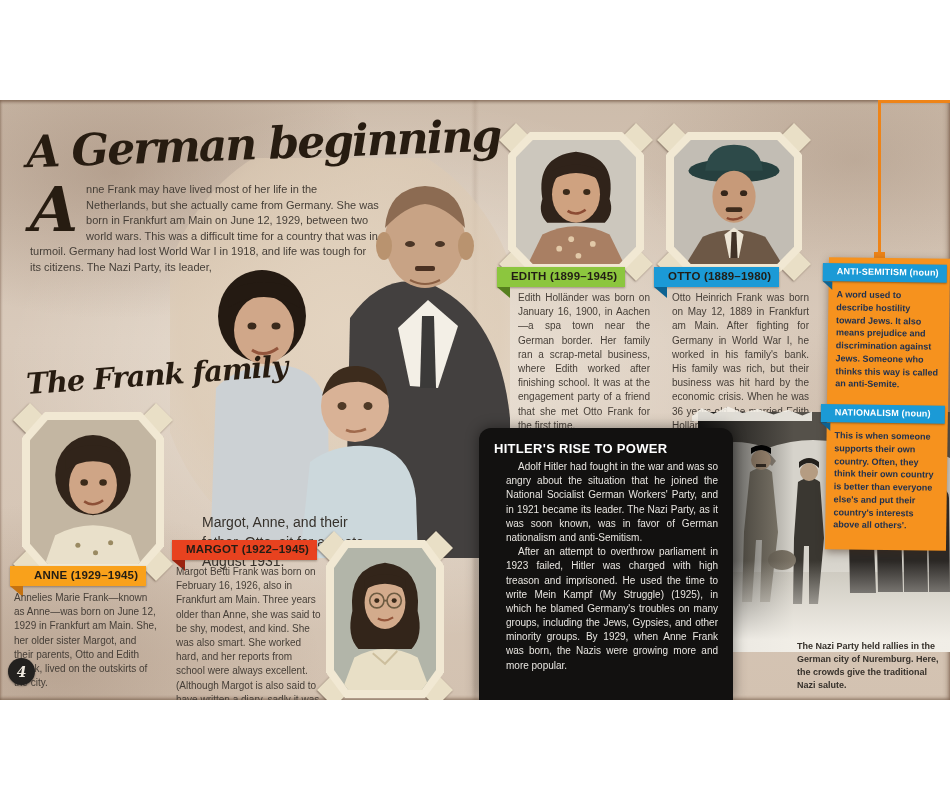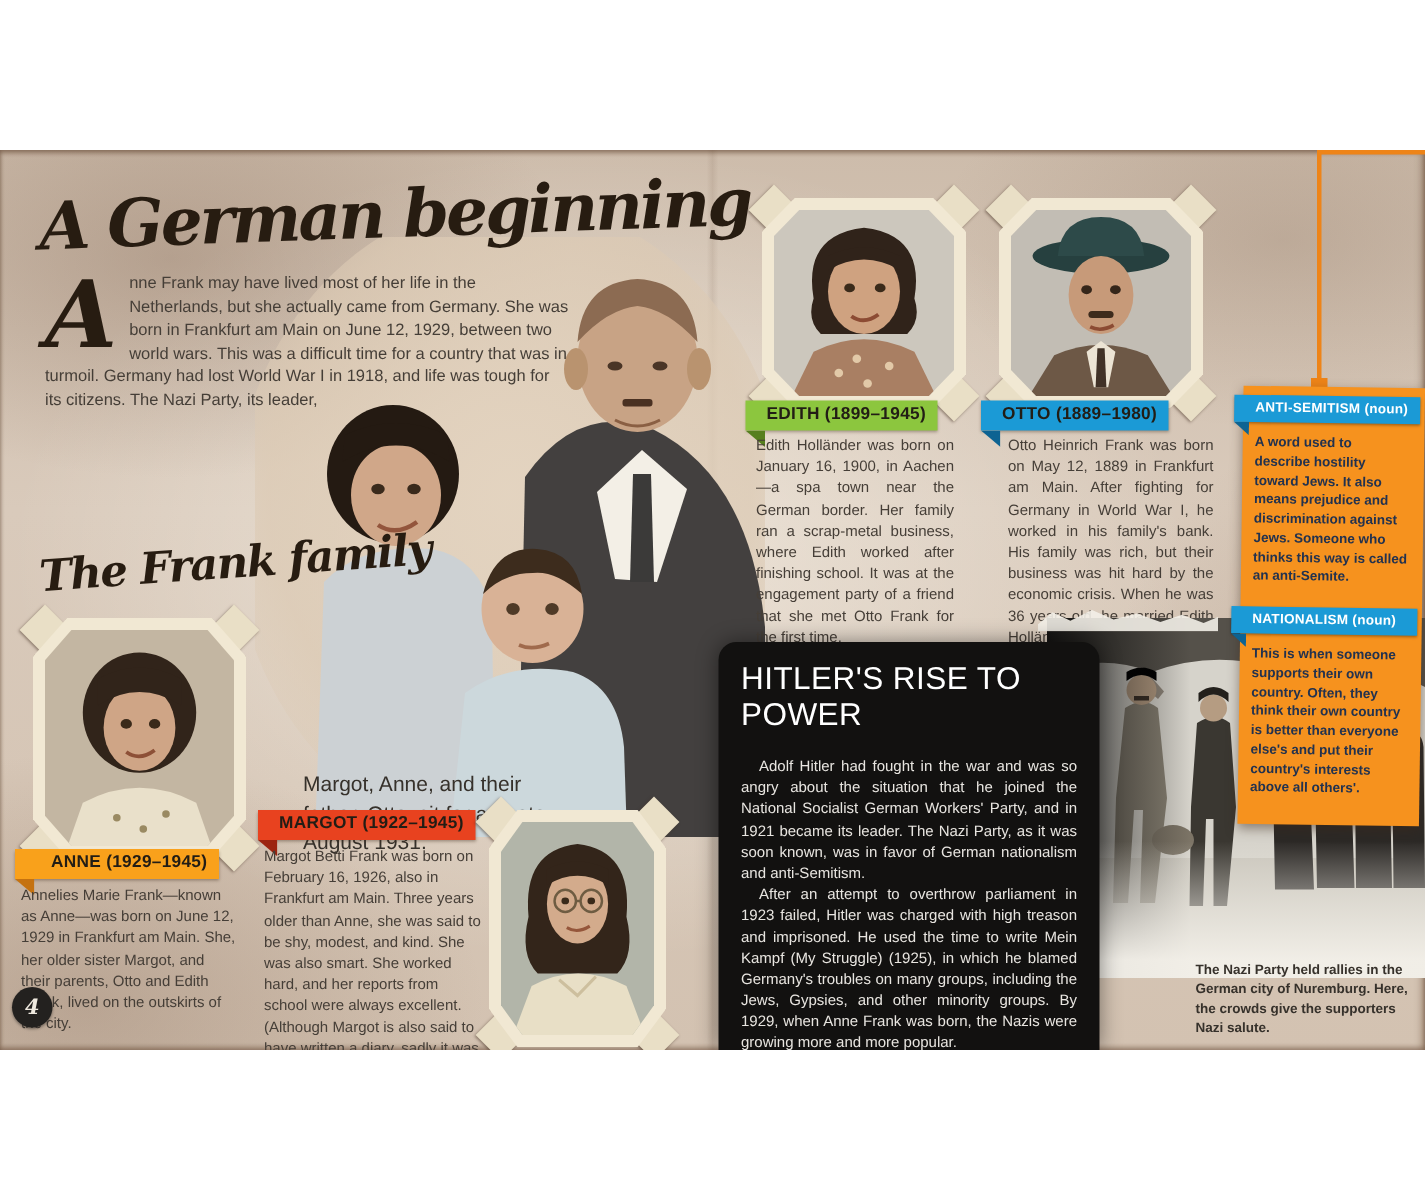--- a/index.html
+++ b/index.html
@@ -60,23 +60,23 @@
     background:#23211f; color:#efe9df; font-family:"DejaVu Serif", serif; font-style:italic; font-weight:700;
     font-size:14px; display:flex; align-items:center; justify-content:center; box-shadow:0 1px 2px rgba(0,0,0,.4); }
 
   
   .family-photo { position:absolute; left:170px; top:58px; width:340px; height:400px; }
   .family-photo svg { width:100%; height:100%; }
 
   
   .hitler-box { position:absolute; left:479px; top:328px; width:254px; height:272px; background:#121110;
     border-radius:12px 12px 0 0; padding:13px 15px 0 15px; box-shadow:0 0 14px rgba(0,0,0,.45); }
-  .hitler-box h2 { color:#fff; font-size:21px; letter-spacing:.3px; margin-bottom:16px; font-weight:400; }
+  .hitler-box h2 { color:#fff; font-size:13px; letter-spacing:.3px; margin-bottom:4px; font-weight:700; }
   .hitler-box p { color:#e8e5e0; font-size:10px; line-height:1.42; text-align:justify; }
-  .hitler-box p.indent { text-indent:12px; }
+  .hitler-box p.indent { text-indent:12px;margin-left:12px; }
 
   
   .rally { position:absolute; left:698px; top:312px; width:252px; height:240px; }
   .rally .torn { position:absolute; left:-6px; top:-7px; width:120px; height:16px; background:#f3efe8;
     clip-path:polygon(0 70%,8% 20%,18% 55%,30% 10%,42% 50%,55% 25%,68% 60%,80% 30%,92% 65%,100% 40%,100% 100%,0 100%);
     opacity:.9; }
   .rally svg { width:100%; height:100%; display:block; }
   .rally .fade-left { position:absolute; inset:0; background:linear-gradient(90deg, rgba(10,10,10,.85), transparent 38%); }
   .rally .fade-bottom { position:absolute; inset:0; background:linear-gradient(180deg, transparent 62%, rgba(243,240,233,.95) 95%); }
   .rally-caption { position:absolute; left:797px; top:540px; width:150px; color:#36312b;
@@ -262,21 +262,21 @@
             <path d="M48 78 L52 78 L53 100 L47 100Z" fill="#413227"></path>
           </svg>
         </div>
       </div>
     </div>
 
     <div class="banner" style="left: 497px; top: 167px; background: rgb(140, 198, 62);">
       <span>EDITH (1899–1945)</span>
       <span class="fold" style="background: rgb(86, 127, 30);"></span>
     </div>
-    <div class="profile-body justify" style="left:504px; top:191px; width:132px;">Edith Holländer was born on January 16, 1900, in Aachen—a spa town near the German border. Her family ran a scrap-metal business, where Edith worked after finishing school. It was at the engagement party of a friend that she met Otto Frank for the first time.</div>
+    <div class="profile-body justify" style="left:518px; top:191px; width:132px;">Edith Holländer was born on January 16, 1900, in Aachen—a spa town near the German border. Her family ran a scrap-metal business, where Edith worked after finishing school. It was at the engagement party of a friend that she met Otto Frank for the first time.</div>
 
     <div class="banner" style="left: 654px; top: 167px; background: rgb(27, 154, 214);">
       <span>OTTO (1889–1980)</span>
       <span class="fold" style="background: rgb(13, 99, 146);"></span>
     </div>
     <div class="profile-body justify" style="left:672px; top:191px; width:137px;">Otto Heinrich Frank was born on May 12, 1889 in Frankfurt am Main. After fighting for Germany in World War I, he worked in his family's bank. His family was rich, but their business was hit hard by the economic crisis. When he was 36 years old, he married Edith Holländer. By the time Anne was born, the family money was long gone.</div>
 
     <div class="rally">
       <svg viewBox="0 0 252 240" preserveAspectRatio="none">
         <rect width="252" height="240" fill="#d6d3cb"></rect>
@@ -302,21 +302,21 @@
         <rect x="58" y="52" width="10" height="3" fill="#3a2f26"></rect>
         <path d="M100 70 q12 -8 22 0 l4 56 -6 66 -9 0 0 -58 -5 0 -2 58 -9 0 1 -66Z" fill="#3a3731"></path>
         <circle cx="111" cy="60" r="9" fill="#b59c82"></circle>
         <path d="M101 56 q10 -10 20 0 l0 -6 q-10 -8 -20 0Z" fill="#23201c"></path>
         <ellipse cx="84" cy="148" rx="14" ry="10" fill="#7c7466"></ellipse>
       </svg>
       <span class="fade-left"></span>
       <span class="fade-bottom"></span>
       <span class="torn"></span>
     </div>
-    <div class="rally-caption">The Nazi Party held rallies in the German city of Nuremburg. Here, the crowds give the supporters Nazi salute.</div>
+    <div class="rally-caption">The Nazi Party held rallies in the German city of Nuremburg. Here, the crowds give the traditional Nazi salute.</div>
 
     <div class="hitler-box">
       <h2>HITLER'S RISE TO POWER</h2>
       <p class="indent">Adolf Hitler had fought in the war and was so angry about the situation that he joined the National Socialist German Workers' Party, and in 1921 became its leader. The Nazi Party, as it was soon known, was in favor of German nationalism and anti-Semitism.</p>
       <p class="indent">After an attempt to overthrow parliament in 1923 failed, Hitler was charged with high treason and imprisoned. He used the time to write Mein Kampf (My Struggle) (1925), in which he blamed Germany's troubles on many groups, including the Jews, Gypsies, and other minority groups. By 1929, when Anne Frank was born, the Nazis were growing more and more popular.</p>
     </div>
 
     <div class="vocab-string-v"></div>
     <div class="vocab-string-h"></div>
     <div class="vocab-knot"></div>

